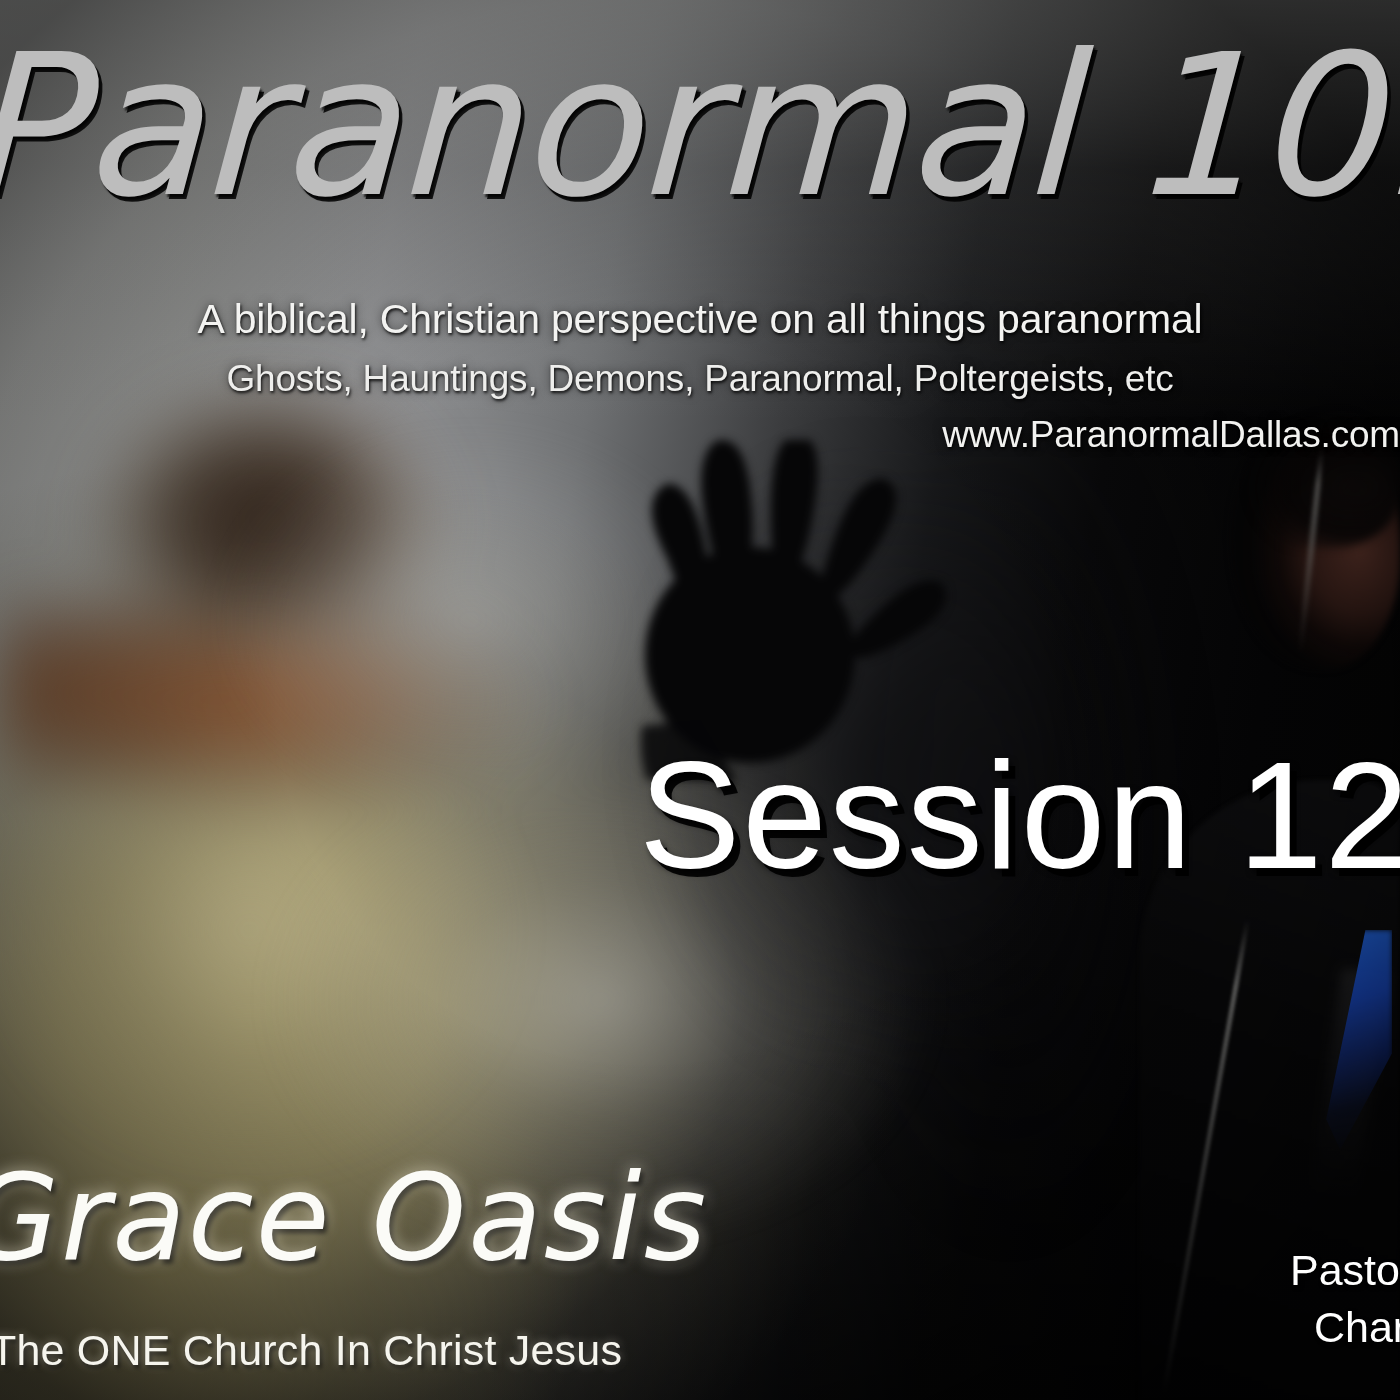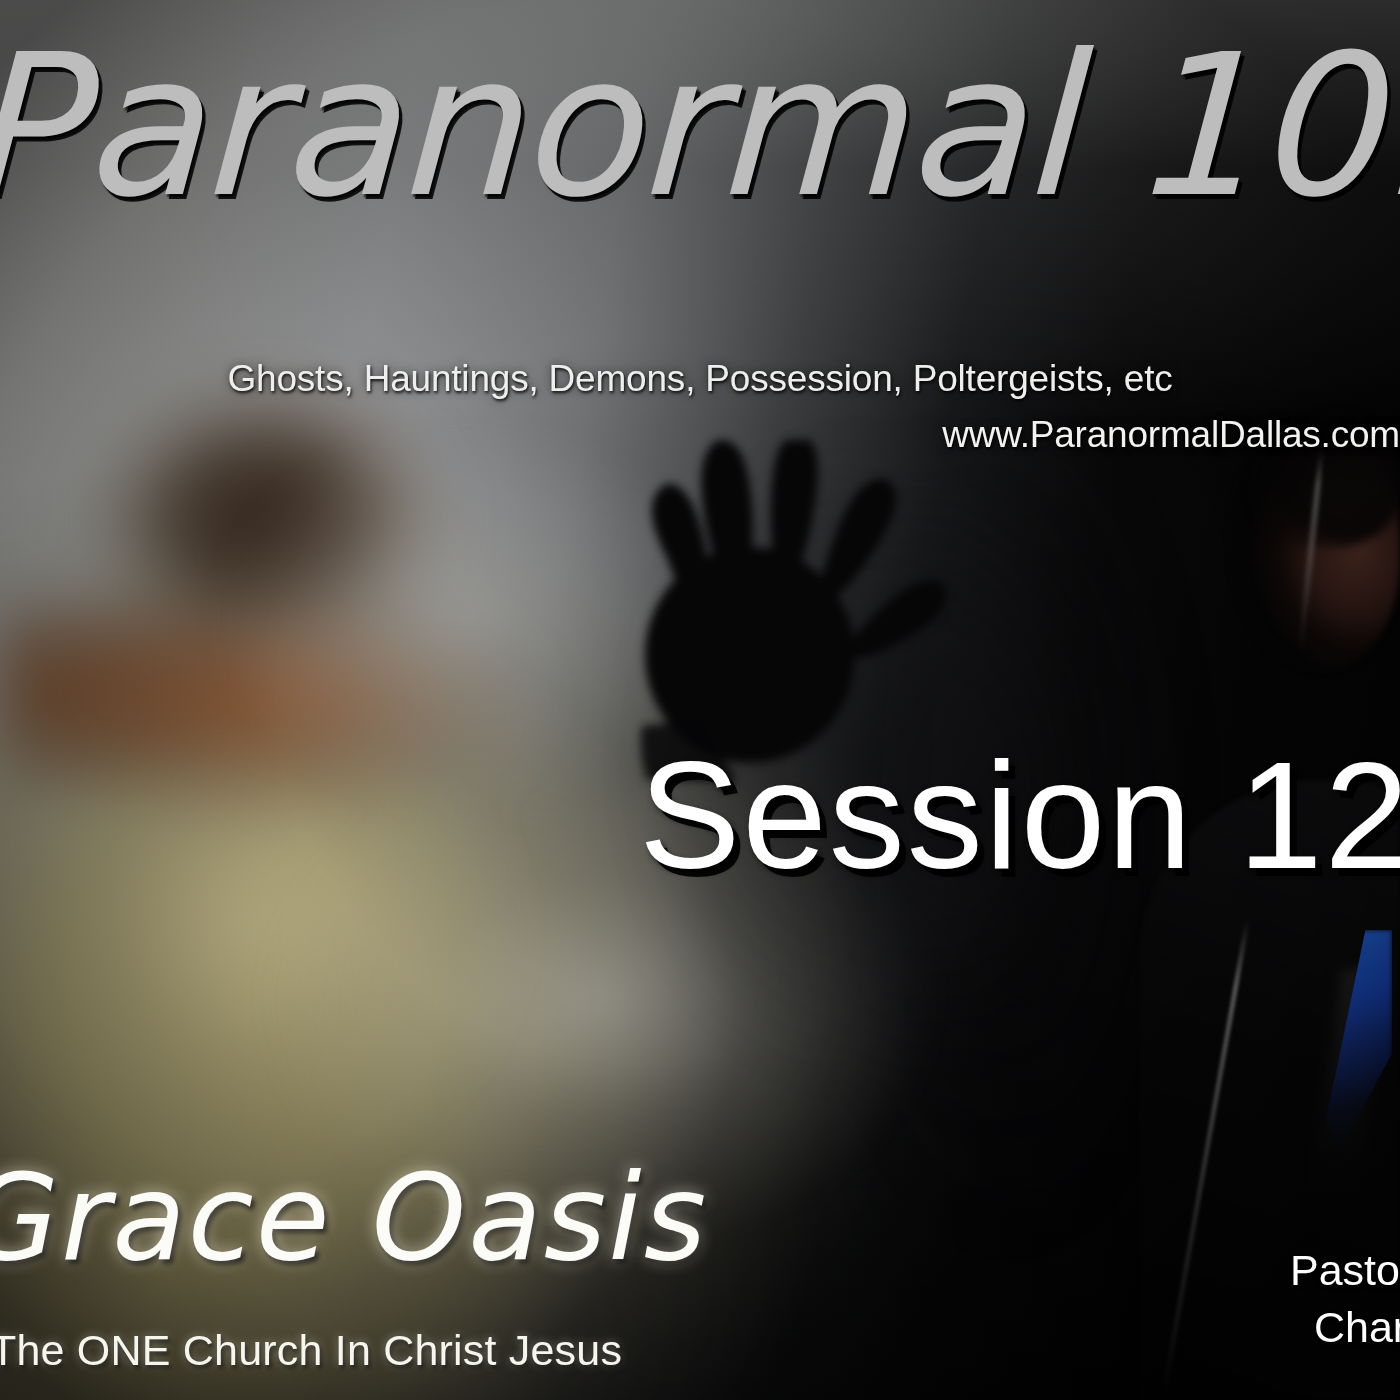--- a/index.html
+++ b/index.html
@@ -314,22 +314,23 @@
     <div class="man-part" id="man-tie"></div>
     <div class="man-part" id="man-head"></div>
     <div class="man-part" id="man-hair"></div>
     <div class="man-part" id="man-rim"></div>
   </div>
 
   <div class="bg-layer" id="bg-vignette"></div>
 
   <div class="txt" id="title">Paranormal 101</div>
 
-
-  <div class="txt" id="topics">Ghosts, Hauntings, Demons, Possession, Poltergeists, etc</div>
+  <div class="txt" id="tagline">A biblical, Christian perspective on all things paranormal</div>
+
+  <div class="txt" id="topics">Ghosts, Hauntings, Demons, Paranormal, Poltergeists, etc</div>
 
   <div class="txt" id="website">www.ParanormalDallas.com</div>
 
   <div class="txt" id="session">Session 12</div>
 
   <div class="txt" id="brand">Grace Oasis</div>
 
   <div class="txt" id="brand-sub">The ONE Church In Christ Jesus</div>
 
   <div class="txt" id="credit">

